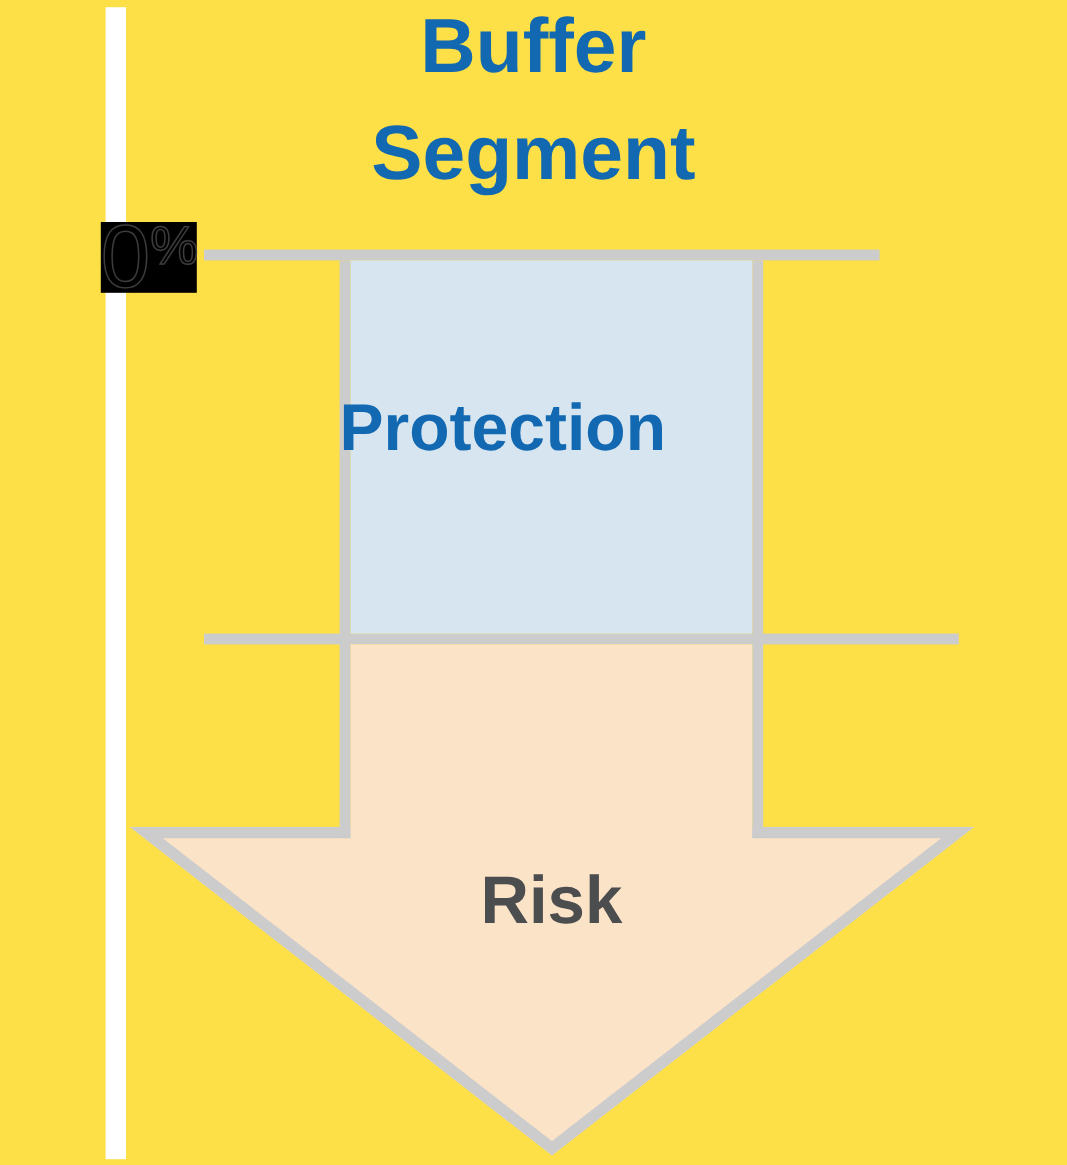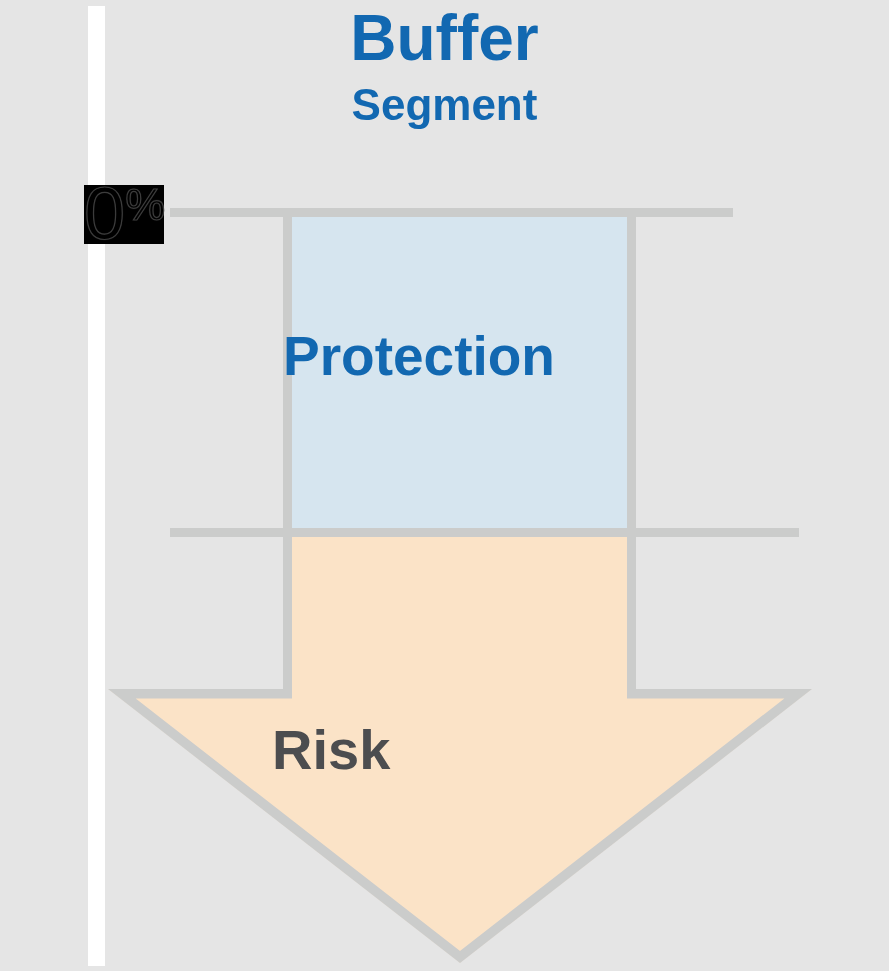--- a/index.html
+++ b/index.html
@@ -1,20 +1,20 @@
 <!DOCTYPE html>
 <html><head>
 <meta charset="utf-8">
 <style>
   html, body { margin: 0; padding: 0; background: #000; }
   .canvas {
     position: relative;
     width: 889px;
     height: 971px;
-    background: #e5e5e5;
+    background: #fde047;
     overflow: hidden;
     font-family: "Liberation Sans", "DejaVu Sans", sans-serif;
   }
   
   .axis-line {
     position: absolute;
     left: 88px; top: 6px;
     width: 17px; height: 960px;
     background: #ffffff;
   }
@@ -22,21 +22,21 @@
   .title-block {
     position: absolute;
     left: 0; top: 6px;
     width: 889px;
     text-align: center;
     color: #1268b1;
     font-weight: bold;
     line-height: 1.0;
   }
   .title-line1 { font-size: 64px; letter-spacing: 0px; }
-  .title-line2 { font-size: 44px; margin-top: 13px; }
+  .title-line2 { font-size: 64px; margin-top: 25px; }
   
   .zero-label {
     position: absolute;
     left: 84px; top: 185px;
     width: 80px; height: 59px;
     background: #000000;
     display: flex;
     align-items: flex-start;
     justify-content: flex-start;
     color: #000000;
@@ -76,22 +76,23 @@
     position: absolute;
     left: 283px; top: 329px;
     width: 353px;
     color: #1268b1;
     font-size: 55px;
     font-weight: bold;
     line-height: 1.0;
   }
   .risk-label {
     position: absolute;
-    left: 272px; top: 722px;
+    left: 283px; top: 722px;
     width: 353px;
+    text-align: center;
     color: #4c4d4f;
     font-size: 56px;
     font-weight: bold;
     line-height: 1.0;
   }
 </style>
 </head>
 <body>
 
 <div class="canvas">

